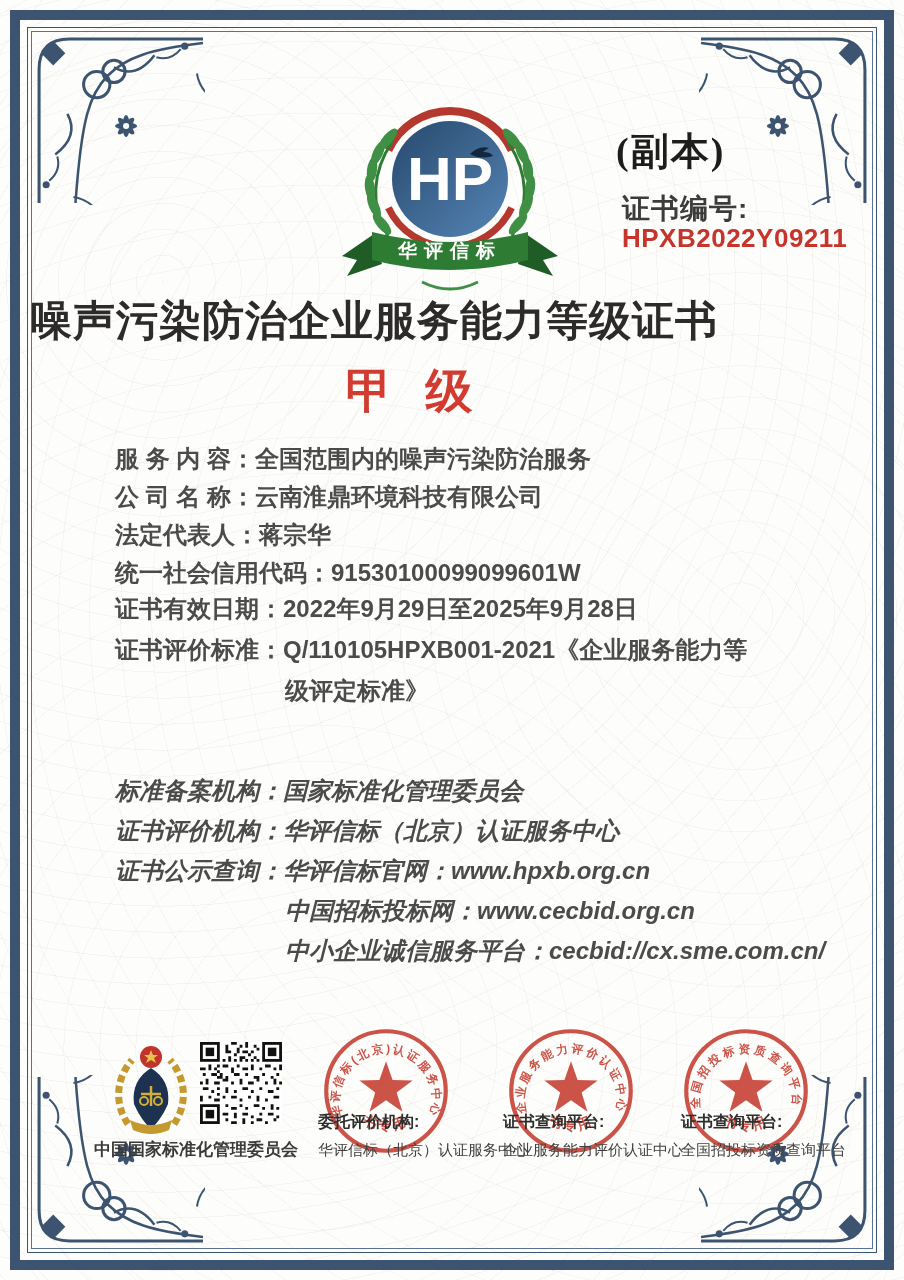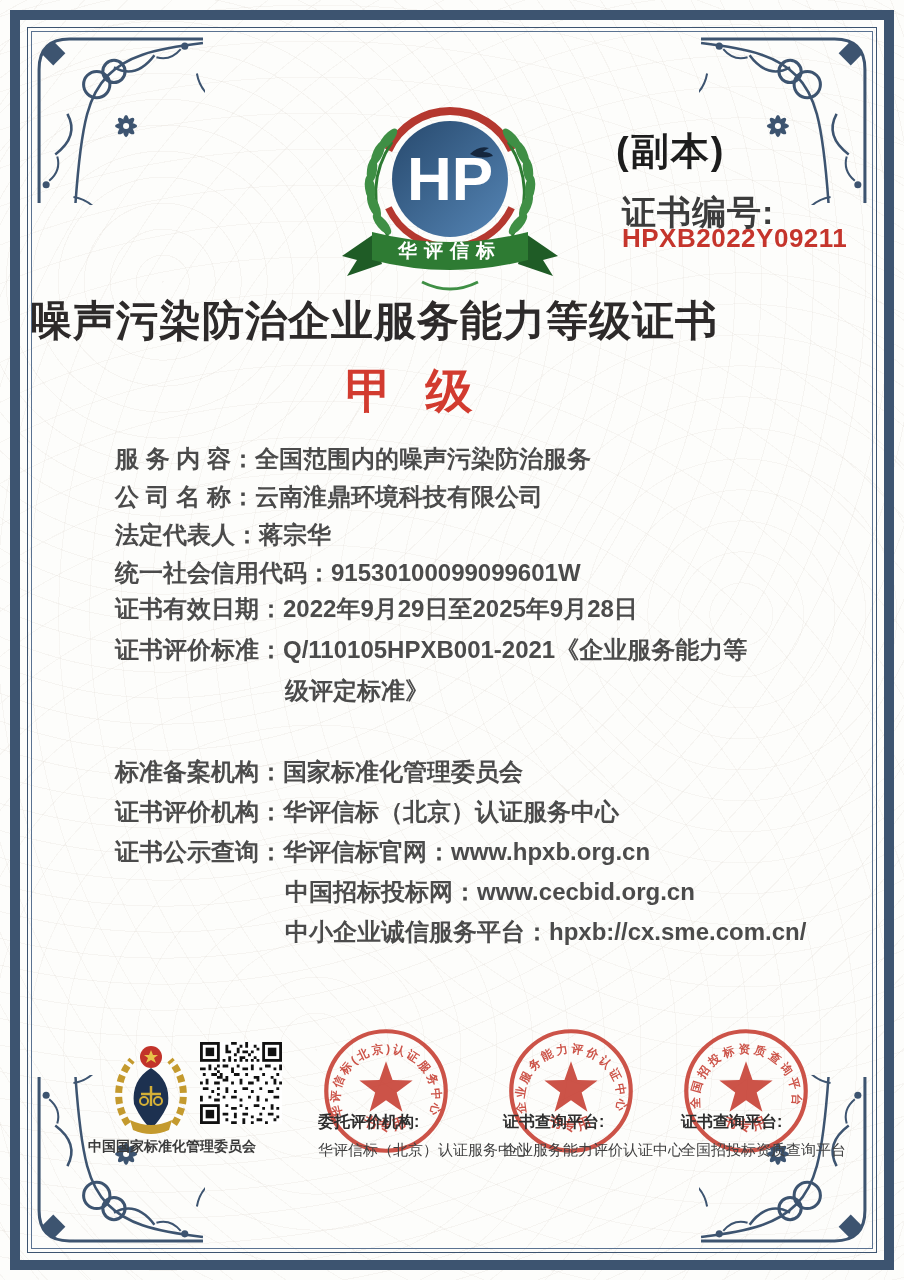--- a/index.html
+++ b/index.html
@@ -16,35 +16,35 @@
   
   .frame-band{position:absolute;inset:10px;border:10px solid #3d5470;}
   .frame-line1{position:absolute;inset:27px;border:1px solid #3d5470;}
   .frame-line2{position:absolute;inset:31px;border:1px solid #5a7291;}
   .corner{position:absolute;width:172px;height:172px;color:#3d5470;}
   .corner.tl{left:33px;top:33px;}
   .corner.tr{right:33px;top:33px;transform:scaleX(-1);}
   .corner.bl{left:33px;bottom:33px;transform:scaleY(-1);}
   .corner.br{right:33px;bottom:33px;transform:scale(-1,-1);}
   
-  .copy-label{left:616px;top:126px;font-size:38px;font-weight:700;color:#1d1d1d;letter-spacing:2px;}
-  .cert-no-label{left:622px;top:190px;font-size:34px;font-weight:700;color:#3c3c3c;letter-spacing:1px;}
+  .copy-label{left:616px;top:126px;font-size:38px;font-weight:700;color:#1d1d1d;letter-spacing:2px;font-family:Liberation Serif, serif;}
+  .cert-no-label{left:622px;top:190px;font-size:28px;font-weight:700;color:#3c3c3c;letter-spacing:1px;}
   .cert-no-value{left:622px;top:223px;font-size:26px;font-weight:700;color:#c5352c;letter-spacing:.5px;}
   
   .title{left:0;top:293px;width:748px;text-align:center;font-size:42px;font-weight:800;color:#2d2a2a;letter-spacing:1px;}
   .grade{left:0;top:360px;width:828px;text-align:center;font-size:47px;font-weight:800;color:#d23b2f;letter-spacing:10px;}
   
   .block{position:absolute;left:115px;}
   .row{white-space:nowrap;font-size:24px;font-weight:600;color:#4b4b4b;}
   .info-block{top:440px;}    .info-block .row{line-height:38px;}
   .dates-block{top:588px;}   .dates-block .row{line-height:41px;}
-  .orgs-block{top:752px;}    .orgs-block .row{line-height:40px;}
+  .orgs-block{top:771px;font-style:italic;}    .orgs-block .row{line-height:40px;}
   .row.indent{padding-left:170px;}
   
-  .authority-label{left:88px;top:1138px;width:216px;font-size:14px;font-weight:600;color:#3a3a3a;}
+  .authority-label{left:88px;top:1138px;width:216px;text-align:center;font-size:17px;font-weight:600;color:#3a3a3a;}
   .seal{position:absolute;width:140px;height:150px;opacity:.88;z-index:1;}
   .seal text{fill:#c63c30;font-weight:700;}
   .caption{position:absolute;z-index:2;white-space:nowrap;}
   .caption .cap-lbl{display:block;font-size:16px;font-weight:700;color:#2e2e2e;line-height:28px;}
   .caption .cap-val{display:block;font-size:15px;font-weight:500;color:#414141;line-height:28px;}
 </style>
 </head>
 <body>
 
 <div class="page">
@@ -142,21 +142,21 @@
     <div class="row"><span class="lbl">证书有效日期：</span><span class="val">2022年9月29日至2025年9月28日</span></div>
     <div class="row"><span class="lbl">证书评价标准：</span><span class="val">Q/110105HPXB001-2021《企业服务能力等</span></div>
     <div class="row indent"><span class="val">级评定标准》</span></div>
   </div>
 
   <div class="block orgs-block">
     <div class="row"><span class="lbl">标准备案机构：</span><span class="val">国家标准化管理委员会</span></div>
     <div class="row"><span class="lbl">证书评价机构：</span><span class="val">华评信标（北京）认证服务中心</span></div>
     <div class="row"><span class="lbl">证书公示查询：</span><span class="val">华评信标官网：www.hpxb.org.cn</span></div>
     <div class="row indent"><span class="val">中国招标投标网：www.cecbid.org.cn</span></div>
-    <div class="row indent"><span class="val">中小企业诚信服务平台：hpxb://cx.sme.com.cn/</span></div>
+    <div class="row indent"><span class="val">中小企业诚信服务平台：cecbid://cx.sme.com.cn/</span></div>
   </div>
 
   <svg class="abs" style="left:108px;top:1044px;" width="86" height="94" viewBox="0 0 86 94">
     <path d="M20,80 C6,60 8,34 24,16" fill="none" stroke="#c49a2e" stroke-width="7" stroke-dasharray="7 4"></path>
     <path d="M66,80 C80,60 78,34 62,16" fill="none" stroke="#c49a2e" stroke-width="7" stroke-dasharray="7 4"></path>
     <circle cx="43" cy="13" r="11" fill="#c2332a"></circle>
     <polygon points="43,6 45,11 50,11 46,14 48,19 43,16 38,19 40,14 36,11 41,11" fill="#e8c24a"></polygon>
     <path d="M43,24 C30,32 24,44 26,60 C32,74 38,79 43,86 C48,79 54,74 60,60 C62,44 56,32 43,24 Z" fill="#1d3150"></path>
     <path d="M33,50 h20 M43,42 v20" stroke="#d4af37" stroke-width="2.5" fill="none"></path>
     <circle cx="36" cy="57" r="4" fill="none" stroke="#d4af37" stroke-width="2"></circle>

